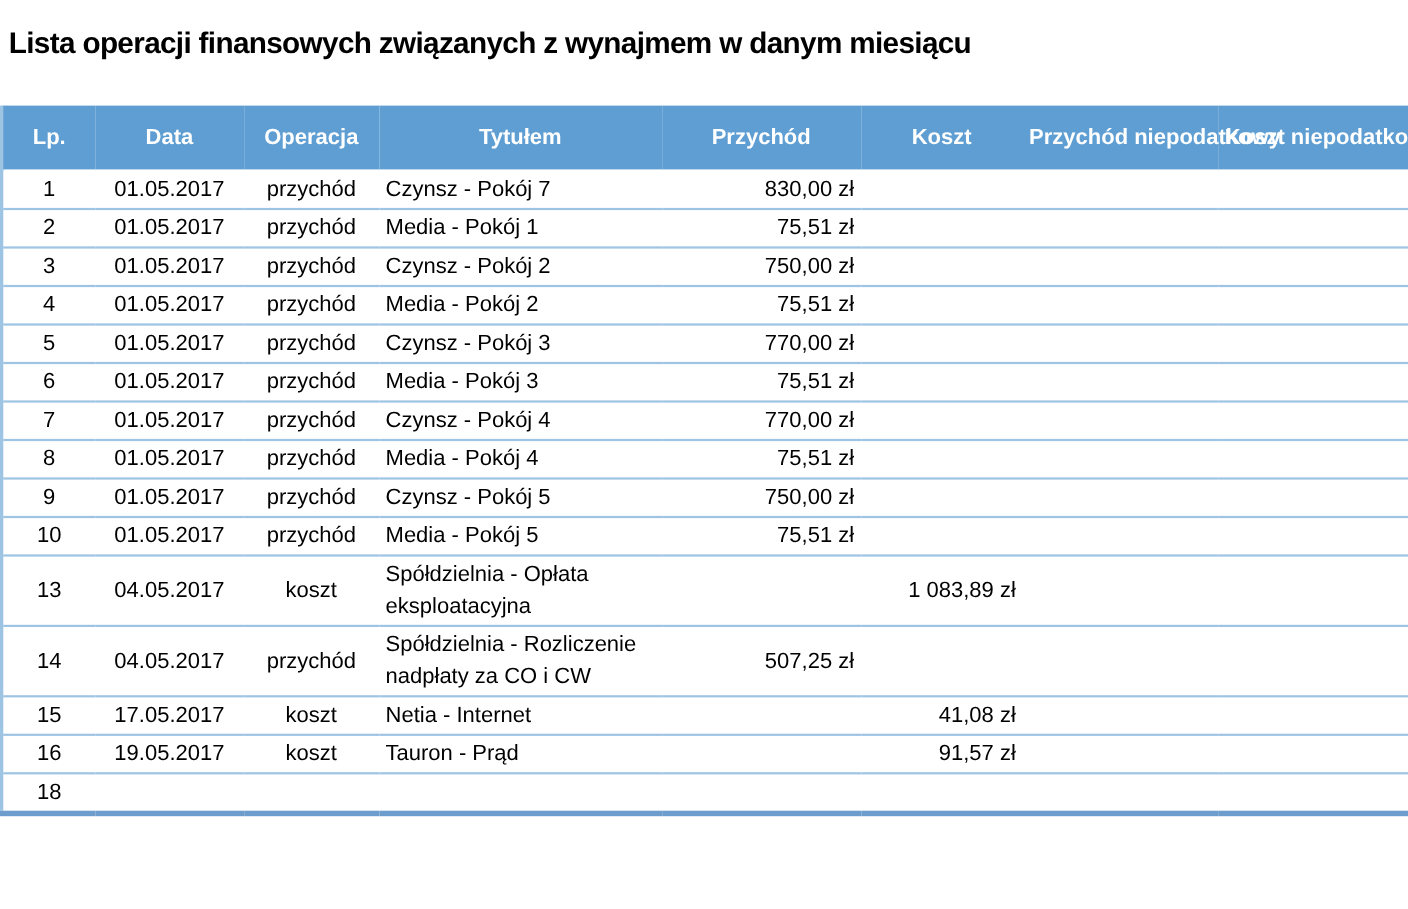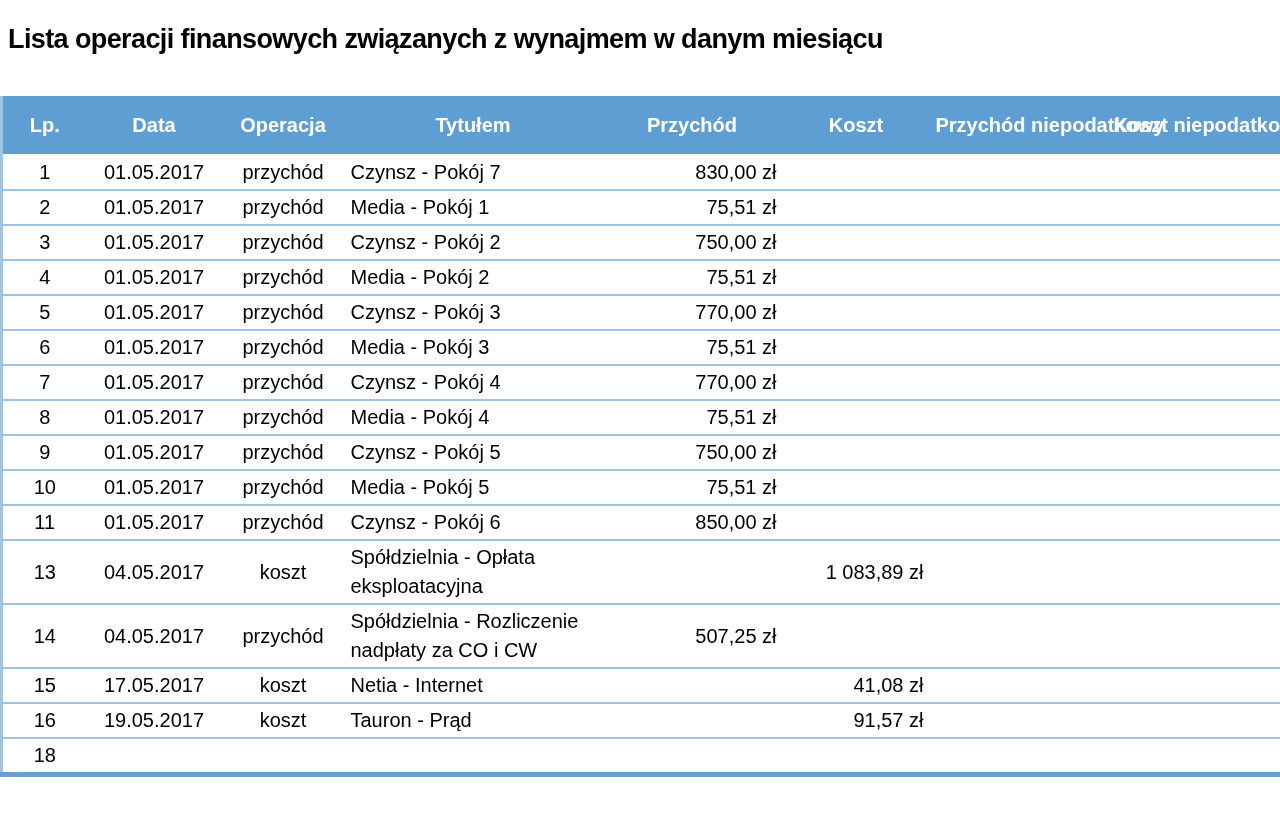--- a/index.html
+++ b/index.html
@@ -192,30 +192,20 @@
         <td class="col-lp">10</td>
         <td class="col-data">01.05.2017</td>
         <td class="col-operacja">przychód</td>
         <td class="col-tytulem">Media - Pokój 5</td>
         <td class="col-przychod">75,51 zł</td>
         <td class="col-koszt"></td>
         <td class="col-przychod_niepodatkowy"></td>
         <td class="col-koszt_niepodatkowy"></td>
       </tr>
       <tr>
-        <td class="col-lp">11</td>
-        <td class="col-data">01.05.2017</td>
-        <td class="col-operacja">przychód</td>
-        <td class="col-tytulem">Czynsz - Pokój 6</td>
-        <td class="col-przychod">850,00 zł</td>
-        <td class="col-koszt"></td>
-        <td class="col-przychod_niepodatkowy"></td>
-        <td class="col-koszt_niepodatkowy"></td>
-      </tr>
-      <tr>
         <td class="col-lp">13</td>
         <td class="col-data">04.05.2017</td>
         <td class="col-operacja">koszt</td>
         <td class="col-tytulem">Spółdzielnia - Opłata eksploatacyjna</td>
         <td class="col-przychod"></td>
         <td class="col-koszt">1 083,89 zł</td>
         <td class="col-przychod_niepodatkowy"></td>
         <td class="col-koszt_niepodatkowy"></td>
       </tr>
       <tr>

